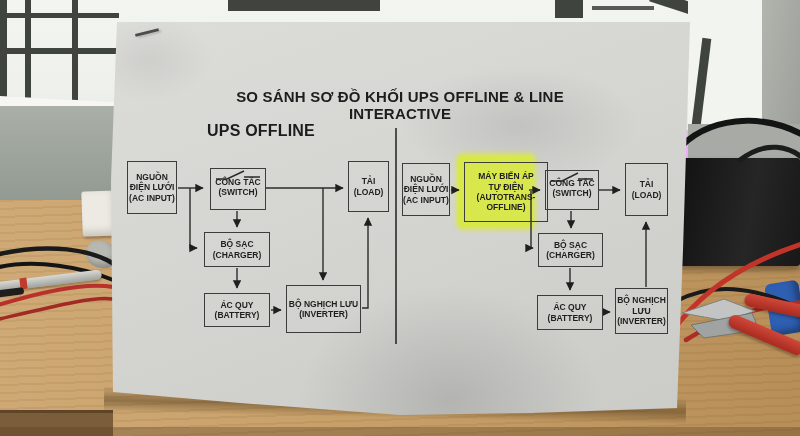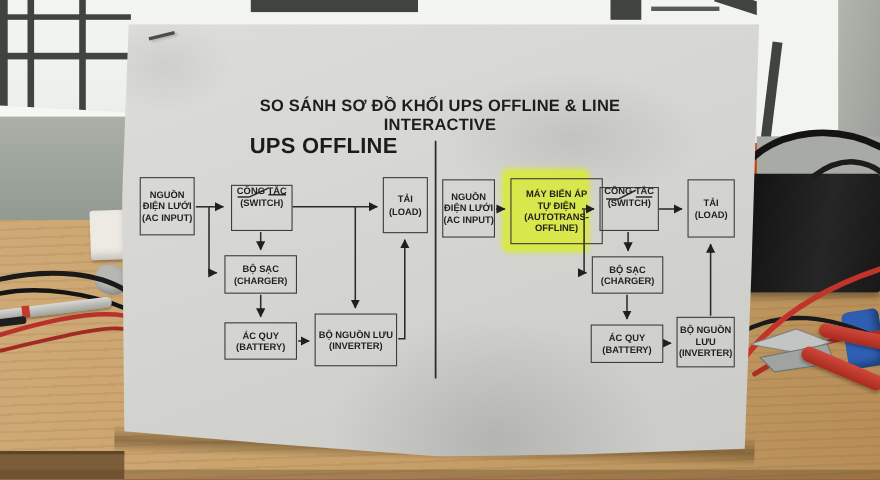--- a/index.html
+++ b/index.html
@@ -1,17 +1,17 @@
 <!DOCTYPE html>
 <html style="--hl: #d8e74b;"><head>
 <meta charset="utf-8">
 <style>
   html,body{margin:0;padding:0;background:#777;}
   .stage{position:relative;width:800px;height:436px;overflow:hidden;
-         font-family:"Liberation Sans",sans-serif;background:#c2410c;}
+         font-family:"Liberation Sans",sans-serif;background:#f0abfc;}
   .abs{position:absolute;}
 
   
   .sky{left:0;top:0;width:800px;height:130px;
        background:linear-gradient(180deg,#f3f5f1 0%,#eef0ec 70%,#e7eae5 100%);}
   .bar{background:#3f443f;}
   .sill{left:-6px;top:99px;width:130px;height:15px;background:#f6f7f3;
         transform:rotate(3deg);box-shadow:0 2px 3px rgba(0,0,0,.18);}
   .wall-left{left:0;top:106px;width:119px;height:112px;
              background:linear-gradient(180deg,#aab0a8 0%,#99a097 60%,#8f968e 100%);}
@@ -65,26 +65,26 @@
       radial-gradient(ellipse 170px 85px at 520px 125px, rgba(0,0,0,0.09), transparent 70%),
       radial-gradient(ellipse 210px 160px at 450px 400px, rgba(0,0,0,0.13), transparent 72%),
       radial-gradient(ellipse 90px 60px at 150px 60px, rgba(0,0,0,0.06), transparent 70%),
       linear-gradient(160deg,#dedfdb 0%,#d5d6d2 45%,#c9cac6 100%);}
   .staple{left:135px;top:31px;width:24px;height:3px;background:#4c4c4c;
           transform:rotate(-14deg);box-shadow:2px 2px 2px rgba(0,0,0,.15);}
 
   
   .page-title{left:198px;top:88px;width:404px;text-align:center;
               font-weight:bold;font-size:15px;color:#1d1d1d;letter-spacing:.2px;}
-  .diagram-heading{font-weight:bold;font-size:20px;color:#1c1c1c;letter-spacing:.2px;margin-left:20px;}
+  .diagram-heading{font-weight:bold;font-size:16px;color:#1c1c1c;letter-spacing:.2px;}
   .blk{position:absolute;box-sizing:border-box;border:1.5px solid #3c3c3c;
        display:flex;flex-direction:column;align-items:center;justify-content:center;
        font-weight:bold;font-size:8.5px;line-height:1.22;color:#1f1f1f;text-align:center;}
   .blk span{display:block;white-space:nowrap;}
-  .blk-switch{justify-content:flex-end;padding-bottom:20px;}
+  .blk-switch{padding-bottom:4px;}
   .hl{left:458px;top:155px;width:76px;height:73px;border-radius:5px;
       background:var(--hl,#d8e74b);box-shadow:0 0 5px 2px rgba(216,231,75,.85);}
   svg.overlay{position:absolute;left:0;top:0;pointer-events:none;}
 </style>
 </head>
 <body>
 
 <div class="stage">
 
   <div class="abs sky"></div>
@@ -192,21 +192,21 @@
   </div>
   <div class="blk" style="left:204px;top:232px;width:66px;height:35px">
     <span>BỘ SẠC</span>
     <span>(CHARGER)</span>
   </div>
   <div class="blk" style="left:204px;top:293px;width:66px;height:34px">
     <span>ÁC QUY</span>
     <span>(BATTERY)</span>
   </div>
   <div class="blk" style="left:286px;top:285px;width:75px;height:48px">
-    <span>BỘ NGUỒN LƯU</span>
+    <span>BỘ NGHỊCH LƯU</span>
     <span>(INVERTER)</span>
   </div>
 
   <div class="blk" style="left:402px;top:163px;width:48px;height:53px">
     <span>NGUỒN</span>
     <span>ĐIỆN LƯỚI</span>
     <span>(AC INPUT)</span>
   </div>
   <div class="blk" style="left:464px;top:162px;width:84px;height:60px">
     <span>MÁY BIẾN ÁP</span>
@@ -224,18 +224,18 @@
   </div>
   <div class="blk" style="left:538px;top:233px;width:65px;height:34px">
     <span>BỘ SẠC</span>
     <span>(CHARGER)</span>
   </div>
   <div class="blk" style="left:537px;top:295px;width:66px;height:35px">
     <span>ÁC QUY</span>
     <span>(BATTERY)</span>
   </div>
   <div class="blk" style="left:615px;top:288px;width:53px;height:46px">
-    <span>BỘ NGUỒN</span>
+    <span>BỘ NGHỊCH</span>
     <span>LƯU</span>
     <span>(INVERTER)</span>
   </div>
 
 </div>
 
 </body></html>

